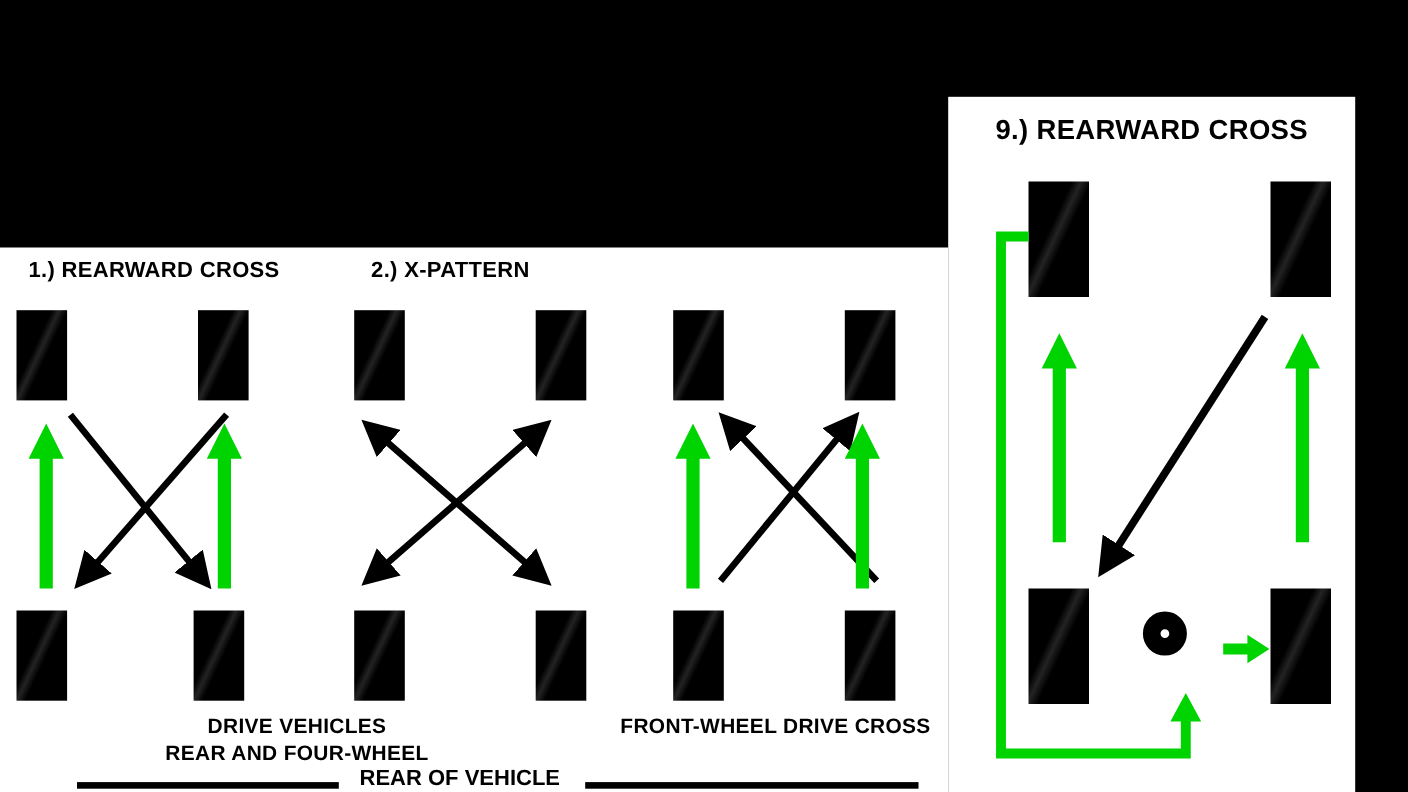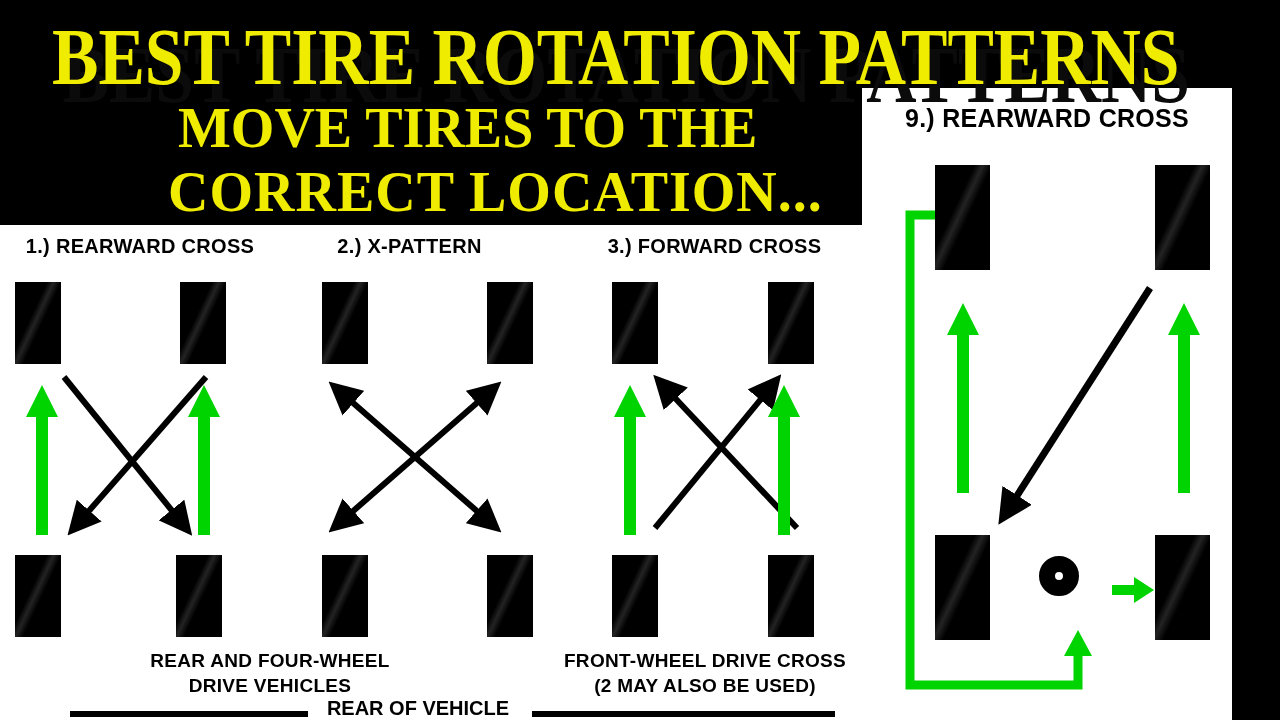--- a/index.html
+++ b/index.html
@@ -81,21 +81,20 @@
 </style>
 </head>
 <body>
 
 <div class="stage">
 
   <div class="left-panel">
 
     <div class="pattern-label pl1">1.) REARWARD CROSS</div>
     <div class="pattern-label pl2">2.) X-PATTERN</div>
-    <div class="pattern-label pl3">3.) FORWARD CROSS</div>
 
     <div class="tire" style="left:15px;  top:57px;"></div>
     <div class="tire" style="left:180px; top:57px;"></div>
     <div class="tire" style="left:15px;  top:330px;"></div>
     <div class="tire" style="left:176px; top:330px;"></div>
 
     <div class="tire" style="left:322px; top:57px;"></div>
     <div class="tire" style="left:487px; top:57px;"></div>
     <div class="tire" style="left:322px; top:330px;"></div>
     <div class="tire" style="left:487px; top:330px;"></div>
@@ -128,26 +127,25 @@
 
       <g>
         <line class="bl" x1="655" y1="303" x2="775" y2="157" marker-end="url(#ahL)"></line>
         <line class="bl" x1="797" y1="303" x2="660" y2="157" marker-end="url(#ahL)"></line>
         <polygon class="g" points="630,160 614,192 624,192 624,310 636,310 636,192 646,192"></polygon>
         <polygon class="g" points="784,160 768,192 778,192 778,310 790,310 790,192 800,192"></polygon>
       </g>
     </svg>
 
     <div class="caption cap-left">
+      <div>DRIVE VEHICLES</div>
       <div>REAR AND FOUR-WHEEL</div>
-      <div>DRIVE VEHICLES</div>
     </div>
     <div class="caption cap-right">
       <div>FRONT-WHEEL DRIVE CROSS</div>
-      <div>(2 MAY ALSO BE USED)</div>
     </div>
 
     <div class="footer-bar fb-left"></div>
     <div class="footer-label">REAR OF VEHICLE</div>
     <div class="footer-bar fb-right"></div>
   </div>
 
   <div class="right-panel">
     <div class="side-title">9.) REARWARD CROSS</div>
 
@@ -170,19 +168,14 @@
 
       <polygon class="g" points="101,215 85,247 95,247 95,405 107,405 107,247 117,247"></polygon>
       <polygon class="g" points="322,215 306,247 316,247 316,405 328,405 328,247 338,247"></polygon>
 
       <line class="blr" x1="288" y1="200" x2="142" y2="428" marker-end="url(#ahR)"></line>
 
       <polygon class="g" points="292,502 272,489 272,497 250,497 250,507 272,507 272,515"></polygon>
     </svg>
   </div>
 
-  <div class="title-overlay">
-    <div class="title-line t1">BEST TIRE ROTATION PATTERNS</div>
-    <div class="title-line t2">MOVE TIRES TO THE</div>
-    <div class="title-line t3">CORRECT LOCATION...</div>
-  </div>
 
 </div>
 
 </body></html>

